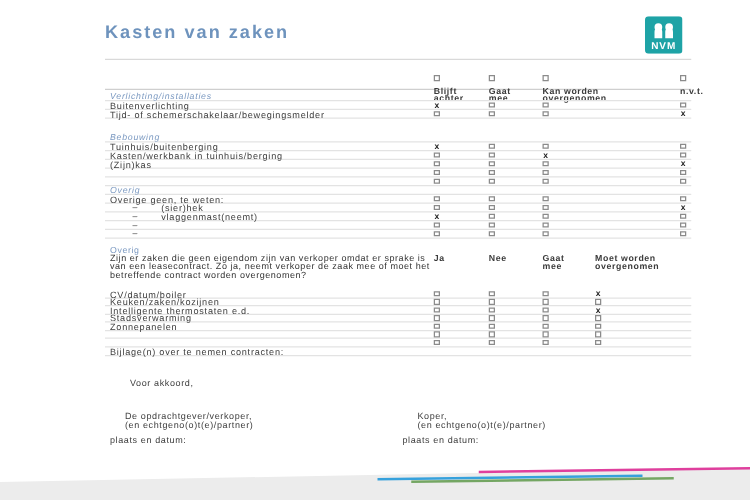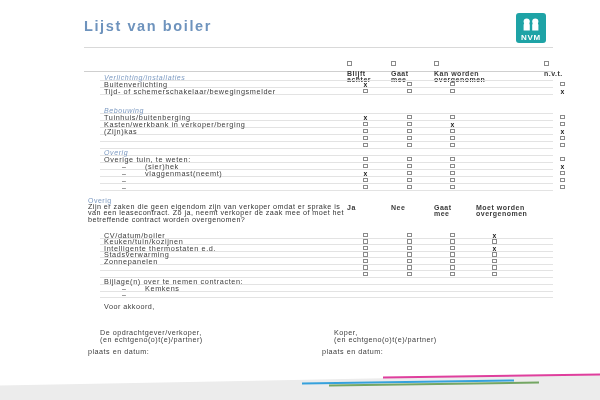--- a/index.html
+++ b/index.html
@@ -24,21 +24,21 @@
   .rule{left:84px;width:469px;height:0;border-top:1px solid #d9d9d9;}
 
   
   .thead{left:84px;top:52px;width:469px;height:20px;}
   .hcell{position:absolute;top:0;}
   .hcell .cell{position:static;display:inline-block;}
   .hlbl{font-size:7px;font-weight:bold;line-height:6.4px;letter-spacing:0.5px;color:#3a3a3a;margin-top:1px;}
 
   
   .tbody{left:84px;width:469px;}
-  .trow{position:relative;border-bottom:1px solid #e3e3e3;margin-left:16px;}
+  .trow{position:relative;border-bottom:1px solid #e3e3e3;}
   .p7{height:6px;}
   .p65{height:5.5px;}
   .spacer{height:12px;}
   .lbl{
     position:absolute;left:4px;top:-0.5px;
     font-size:7.3px;line-height:7px;letter-spacing:0.6px;white-space:nowrap;
   }
   .sec .lbl{font-style:italic;font-size:7px;}
   .ind .lbl{left:45px;}
   .dash{position:absolute;left:22px;top:-0.5px;font-size:7px;line-height:7px;}
@@ -69,21 +69,21 @@
   .stripe-green{left:329px;top:383.2px;width:210px;}
   .gray-band{
     position:absolute;left:-20px;top:386px;width:680px;height:40px;
     background:#ececec;z-index:1;
     transform:rotate(-1.1deg);transform-origin:left top;
   }
 </style>
 </head>
 <body>
 
-<div class="abs doc-title" style="color: rgb(110, 147, 189);">Lijst van boiler</div>
+<div class="abs doc-title" style="color: rgb(110, 147, 189);">Kasten van zaken</div>
 
 <div class="abs logo">
   <svg width="30" height="30" viewBox="0 0 30 30">
     <rect x="0" y="0" width="30" height="30" rx="3" fill="#1ea3a6"></rect>
     <circle cx="10.7" cy="8.6" r="3.1" fill="#ffffff"></circle>
     <circle cx="19.3" cy="8.6" r="3.1" fill="#ffffff"></circle>
     <path d="M7.6 17.5 v-5.2 a3.1 3.1 0 0 1 6.2 0 v5.2 z" fill="#ffffff"></path>
     <path d="M16.2 17.5 v-5.2 a3.1 3.1 0 0 1 6.2 0 v5.2 z" fill="#ffffff"></path>
     <text x="15" y="26.5" text-anchor="middle" font-size="8" font-weight="bold" letter-spacing="0.8" fill="#ffffff" font-family="Liberation Sans, sans-serif">NVM</text>
   </svg>
@@ -134,21 +134,21 @@
       <span class="lbl" style="color: rgb(123, 153, 193);">Bebouwing</span>
     </div>
     <div class="trow p7">
       <span class="lbl">Tuinhuis/buitenberging</span>
       <span class="cell mark" style="left: 263px;">x</span>
       <span class="cell box" style="left: 307px;"></span>
       <span class="cell box" style="left: 350px;"></span>
       <span class="cell box" style="left: 460px;"></span>
     </div>
     <div class="trow p7">
-      <span class="lbl">Kasten/werkbank in verkoper/berging</span>
+      <span class="lbl">Kasten/werkbank in tuinhuis/berging</span>
       <span class="cell box" style="left: 263px;"></span>
       <span class="cell box" style="left: 307px;"></span>
       <span class="cell mark" style="left: 350px;">x</span>
       <span class="cell box" style="left: 460px;"></span>
     </div>
     <div class="trow p7">
       <span class="lbl">(Zijn)kas</span>
       <span class="cell box" style="left: 263px;"></span>
       <span class="cell box" style="left: 307px;"></span>
       <span class="cell box" style="left: 350px;"></span>
@@ -165,21 +165,21 @@
       <span class="lbl"></span>
       <span class="cell box" style="left: 263px;"></span>
       <span class="cell box" style="left: 307px;"></span>
       <span class="cell box" style="left: 350px;"></span>
       <span class="cell box" style="left: 460px;"></span>
     </div>
     <div class="trow p7 sec">
       <span class="lbl" style="color: rgb(123, 153, 193);">Overig</span>
     </div>
     <div class="trow p7">
-      <span class="lbl">Overige tuin, te weten:</span>
+      <span class="lbl">Overige geen, te weten:</span>
       <span class="cell box" style="left: 263px;"></span>
       <span class="cell box" style="left: 307px;"></span>
       <span class="cell box" style="left: 350px;"></span>
       <span class="cell box" style="left: 460px;"></span>
     </div>
     <div class="trow p7 ind">
       <span class="dash">–</span>
       <span class="lbl">(sier)hek</span>
       <span class="cell box" style="left: 263px;"></span>
       <span class="cell box" style="left: 307px;"></span>
@@ -232,21 +232,21 @@
 
 <div class="abs tbody" style="top:232px">
     <div class="trow p65">
       <span class="lbl">CV/datum/boiler</span>
       <span class="cell box" style="left: 263px;"></span>
       <span class="cell box" style="left: 307px;"></span>
       <span class="cell box" style="left: 350px;"></span>
       <span class="cell mark" style="left: 392px;">x</span>
     </div>
     <div class="trow p65">
-      <span class="lbl">Keuken/tuin/kozijnen</span>
+      <span class="lbl">Keuken/zaken/kozijnen</span>
       <span class="cell box" style="left: 263px;"></span>
       <span class="cell box" style="left: 307px;"></span>
       <span class="cell box" style="left: 350px;"></span>
       <span class="cell box" style="left: 392px;"></span>
     </div>
     <div class="trow p65">
       <span class="lbl">Intelligente thermostaten e.d.</span>
       <span class="cell box" style="left: 263px;"></span>
       <span class="cell box" style="left: 307px;"></span>
       <span class="cell box" style="left: 350px;"></span>
@@ -279,30 +279,20 @@
       <span class="cell box" style="left: 307px;"></span>
       <span class="cell box" style="left: 350px;"></span>
       <span class="cell box" style="left: 392px;"></span>
     </div>
   </div>
 
 <div class="abs tbody" style="top:278px">
   <div class="trow p7 att-label">
     <span class="lbl">Bijlage(n) over te nemen contracten:</span>
   </div>
-  <div>
-      <div class="trow p65 ind">
-        <span class="dash">–</span>
-        <span class="lbl">Kemkens</span>
-      </div>
-      <div class="trow p65 ind">
-        <span class="dash">–</span>
-        <span class="lbl"></span>
-      </div>
-    </div>
 </div>
 
 <div class="abs plain" style="left:104px;top:303px">Voor akkoord,</div>
 
 <div class="abs sig" style="left:88px;top:329px">
   <div>De opdrachtgever/verkoper,</div>
   <div>(en echtgeno(o)t(e)/partner)</div>
 </div>
 <div class="abs sig" style="left:322px;top:329px">
   <div>Koper,</div>

